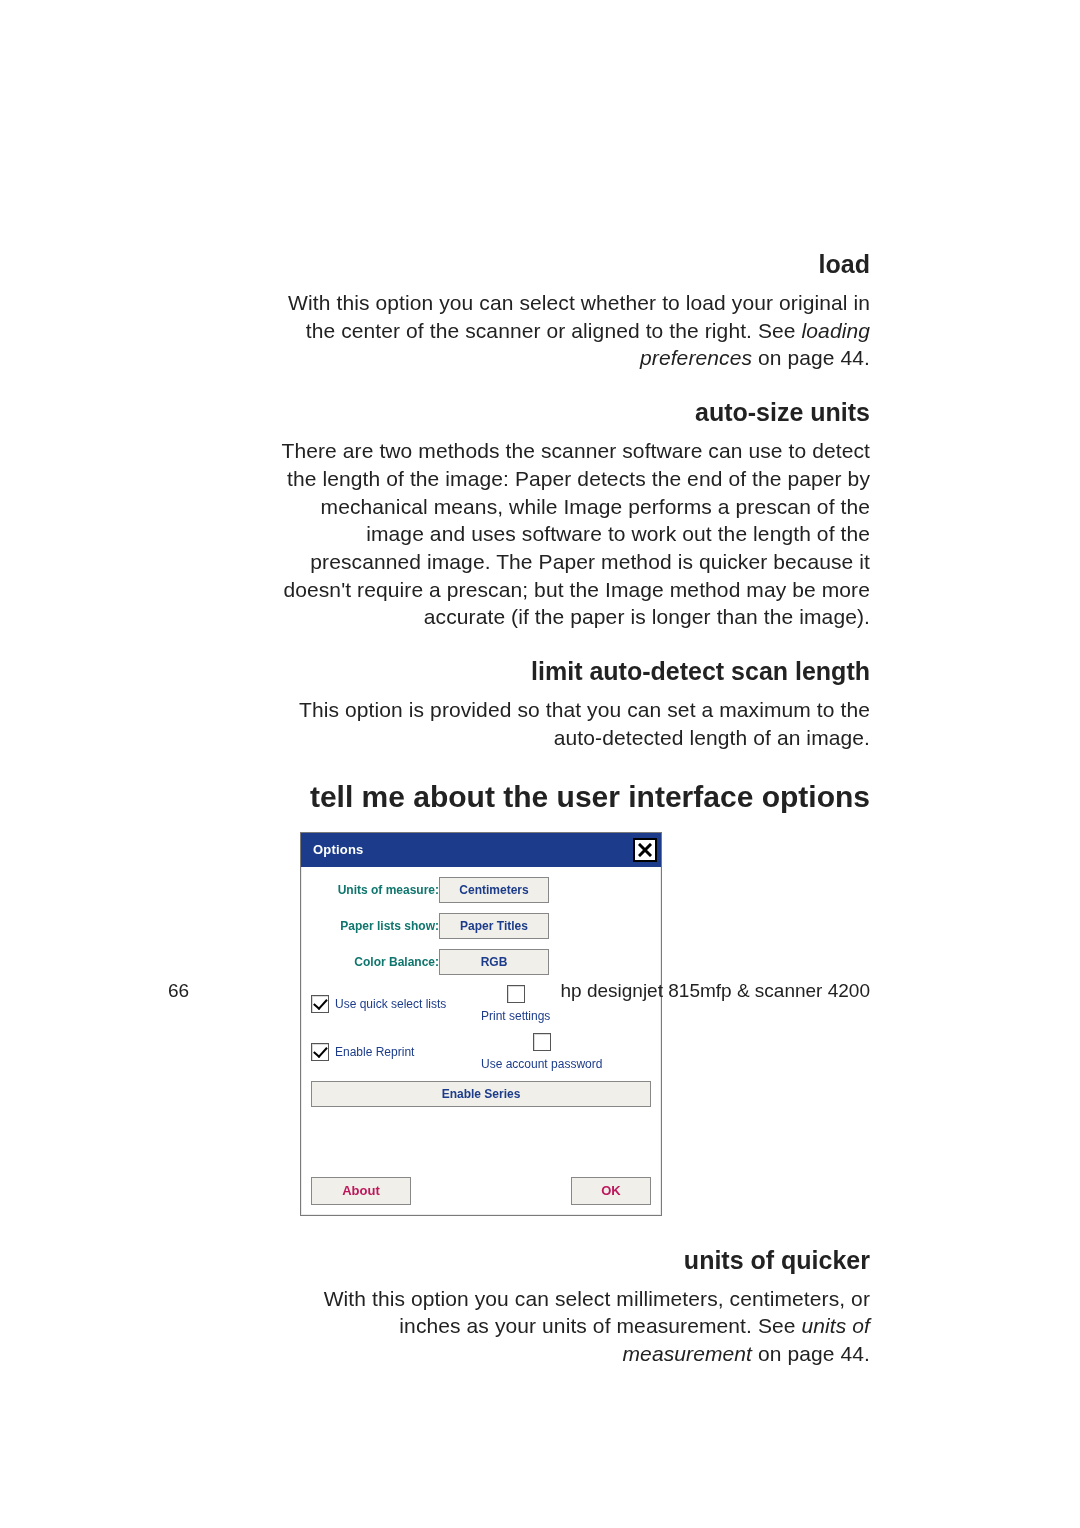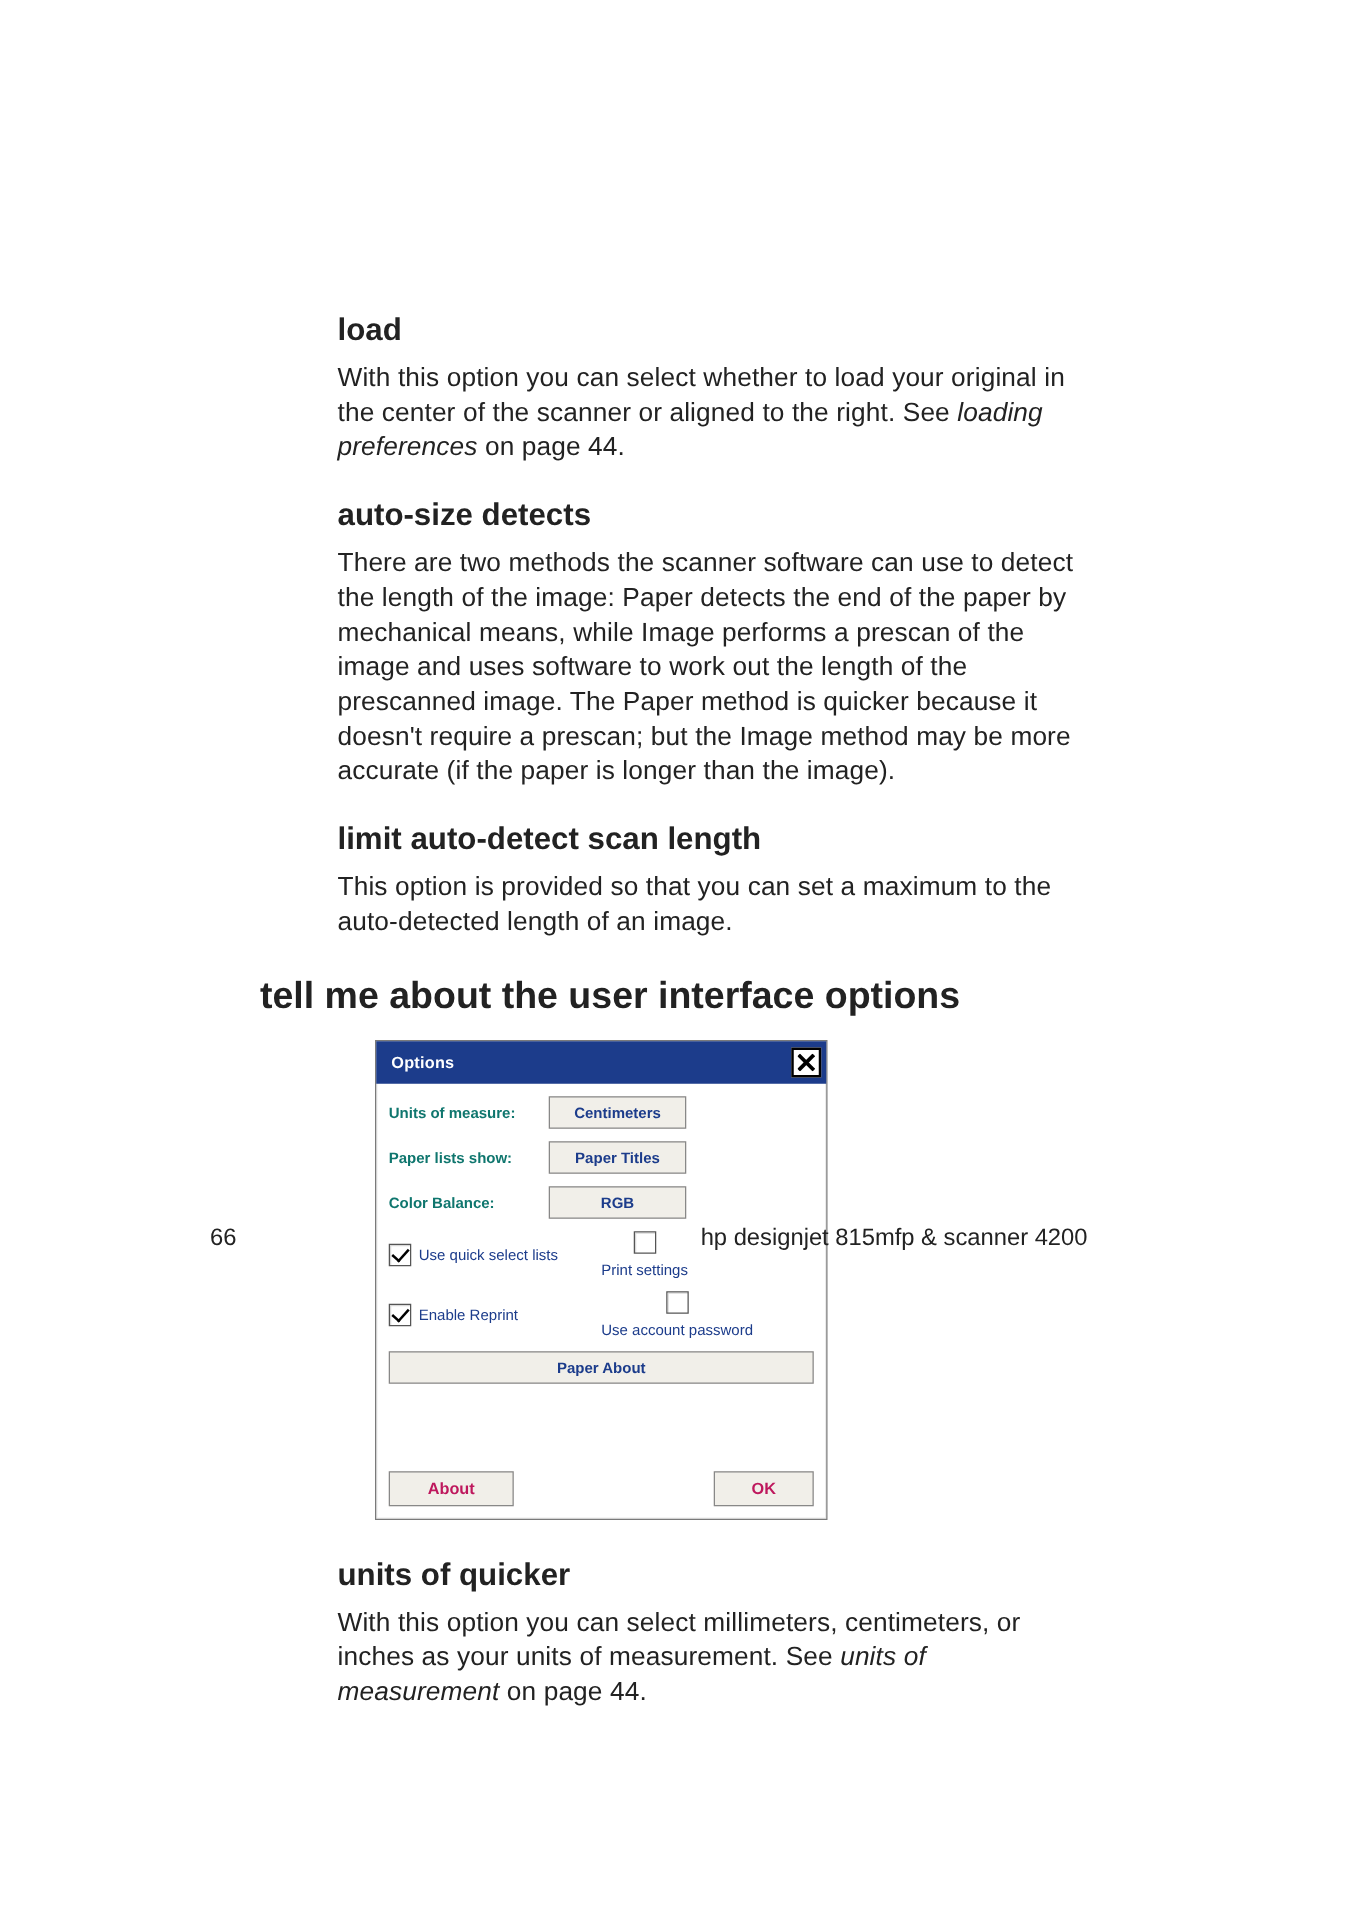--- a/index.html
+++ b/index.html
@@ -10,20 +10,21 @@
     height: 1528px;
     font-family: "Segoe UI", "Helvetica Neue", Arial, sans-serif;
     color: #222;
   }
   .page {
     position: relative;
     width: 1080px;
     height: 1172px;
     box-sizing: border-box;
     padding: 250px 210px 0 270px;
+    text-align: right;
   }
   h3.subhead {
     font-family: Arial, sans-serif;
     font-weight: 700;
     font-size: 25px;
     color: #222;
     margin: 0 0 10px 0;
   }
   h2.section {
     font-family: Arial, sans-serif;
@@ -187,21 +188,21 @@
 </head>
 <body>
 
 <div class="page">
 
   <h3 class="subhead">load</h3>
   <p class="body">
     <span>With this option you can select whether to load your original in the center of the scanner or aligned to the right. See </span><span class="ital">loading preferences</span><span> on page 44.</span>
   </p>
 
-  <h3 class="subhead">auto-size detects</h3>
+  <h3 class="subhead">auto-size units</h3>
   <p class="body">There are two methods the scanner software can use to detect the length of the image: Paper detects the end of the paper by mechanical means, while Image performs a prescan of the image and uses software to work out the length of the prescanned image. The Paper method is quicker because it doesn't require a prescan; but the Image method may be more accurate (if the paper is longer than the image).</p>
 
   <h3 class="subhead">limit auto-detect scan length</h3>
   <p class="body">This option is provided so that you can set a maximum to the auto-detected length of an image.</p>
 
   <h2 class="section">tell me about the user interface options</h2>
 
   <div class="dialog-wrap">
     <div class="dialog">
 
@@ -246,21 +247,21 @@
           <div class="chk-mid">
             <div class="chk checked"></div>
             <span class="chk-lbl">Enable Reprint</span>
           </div>
           <div class="chk-right">
             <div class="chk"></div>
             <span class="chk-lbl">Use account password</span>
           </div>
         </div>
 
-        <div class="btn-paperseries">Paper About</div>
+        <div class="btn-paperseries">Enable Series</div>
 
         <div class="bottom-row">
           <div class="btn-std">About</div>
           <div class="btn-std btn-ok">OK</div>
         </div>
 
       </div>
     </div>
   </div>
 

